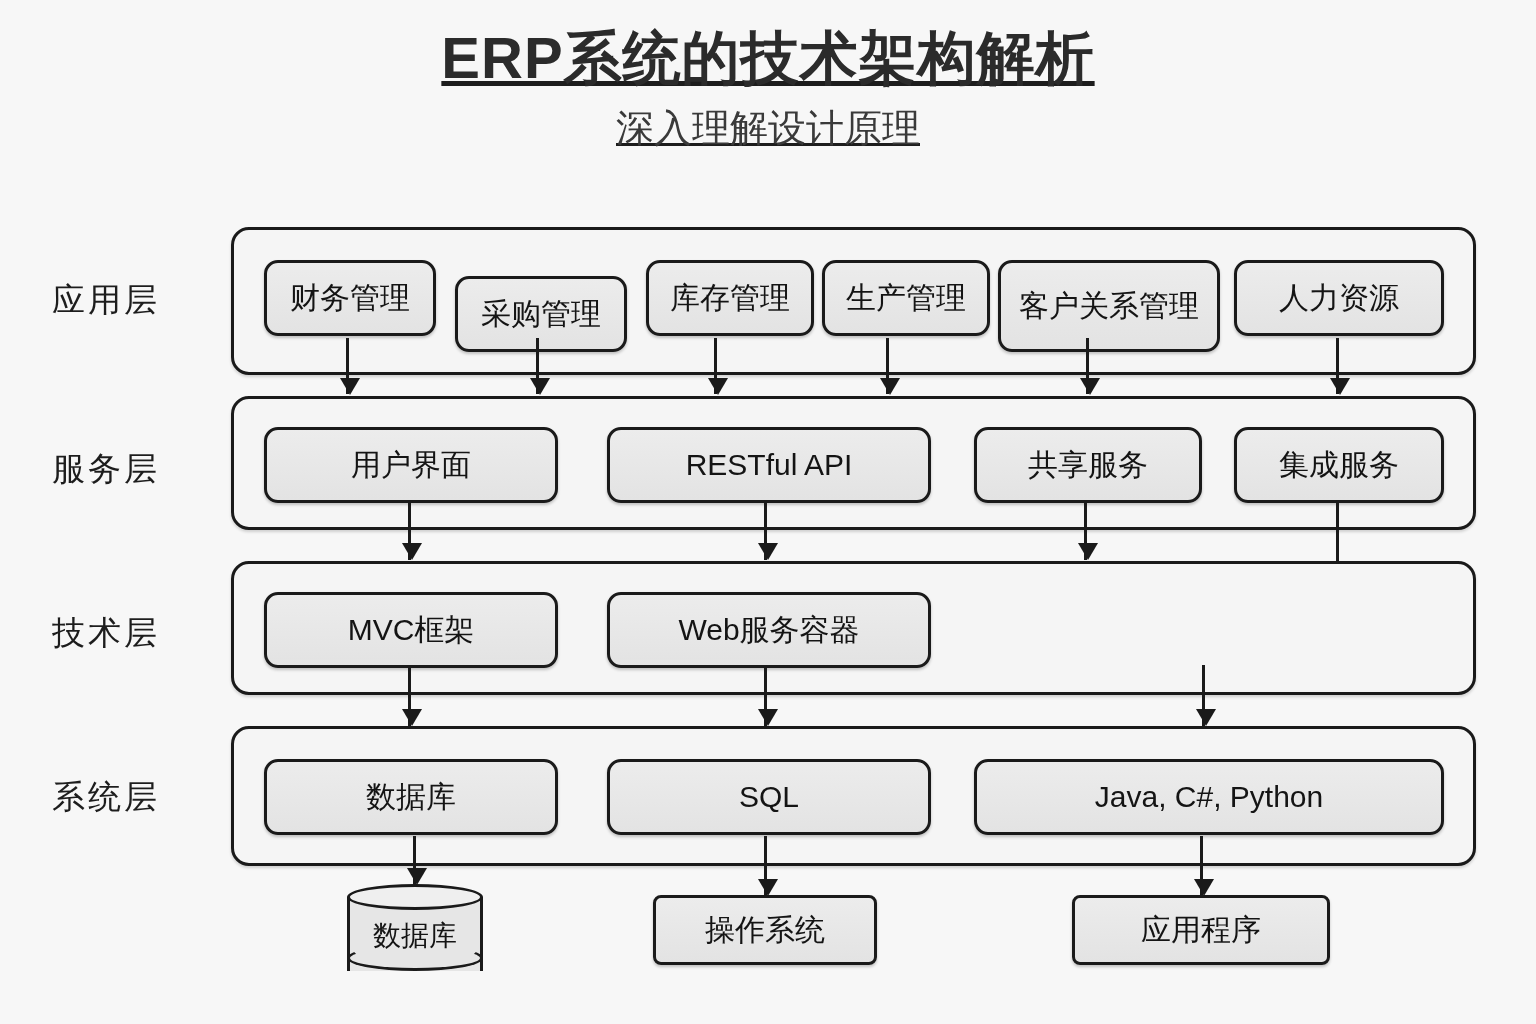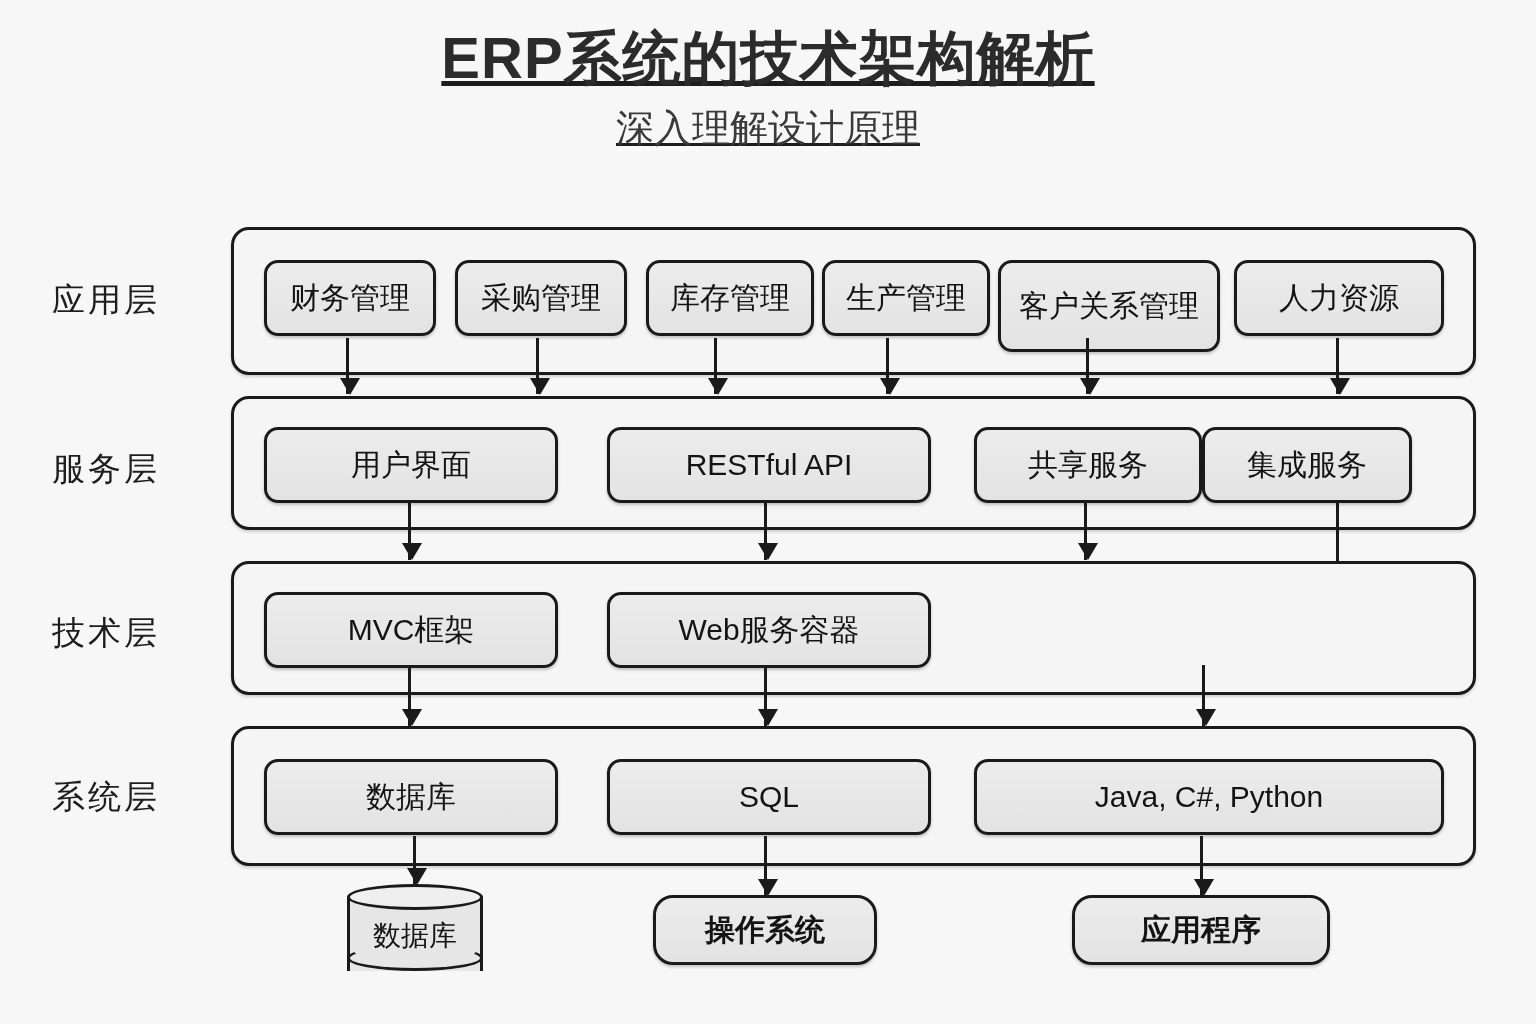--- a/index.html
+++ b/index.html
@@ -82,29 +82,28 @@
     line-height: 1.05;
     white-space: nowrap;
   }
 
   
   .terminal {
     position: absolute;
     box-sizing: border-box;
     background: linear-gradient(180deg, #ececec 0%, #e3e3e3 100%);
     border: 3px solid #1a1a1a;
-    border-radius: 20px;
+    border-radius: 8px;
     box-shadow: 0 2px 3px rgba(0,0,0,0.22);
     display: flex;
     align-items: center;
     justify-content: center;
     font-size: 30px;
     color: #141414;
     white-space: nowrap;
-    font-weight: bold;
   }
 
   
   #cyl-wrap {
     position: absolute;
     left: 347px;
     top: 884px;
     width: 136px;
     height: 100px;
   }
@@ -170,21 +169,21 @@
   <div id="subtitle">深入理解设计原理</div>
 </div>
 
 <div class="layer-label" style="top:278px">应用层</div>
 <div class="layer-label" style="top:447px">服务层</div>
 <div class="layer-label" style="top:611px">技术层</div>
 <div class="layer-label" style="top:775px">系统层</div>
 
 <div class="layer-band" style="top:227px;height:148px">
   <div class="node" style="left:30px;  top:30px; width:172px; height:76px">财务管理</div>
-  <div class="node" style="left:221px; top:30px; width:172px; height:76px">采购管理</div>
+  <div class="node" style="left:221px; top:46px; width:172px; height:76px">采购管理</div>
   <div class="node" style="left:412px; top:30px; width:168px; height:76px">库存管理</div>
   <div class="node" style="left:588px; top:30px; width:168px; height:76px">生产管理</div>
   <div class="node" style="left:764px; top:30px; width:222px; height:92px">客户关系管理</div>
   <div class="node" style="left:1000px;top:30px; width:210px; height:76px">人力资源</div>
 </div>
 
 <div class="conn" style="left:346px;  top:338px; height:56px"></div>
 <div class="arrowhead" style="left:340px; top:378px"></div>
 
 <div class="conn" style="left:536px;  top:338px; height:56px"></div>
@@ -199,21 +198,21 @@
 <div class="conn" style="left:1086px; top:338px; height:56px"></div>
 <div class="arrowhead" style="left:1080px; top:378px"></div>
 
 <div class="conn" style="left:1336px; top:338px; height:56px"></div>
 <div class="arrowhead" style="left:1330px; top:378px"></div>
 
 <div class="layer-band" style="top:396px;height:134px">
   <div class="node" style="left:373px; top:28px; width:324px; height:76px">RESTful API</div>
   <div class="node" style="left:30px;  top:28px; width:294px; height:76px">用户界面</div>
   <div class="node" style="left:740px; top:28px; width:228px; height:76px">共享服务</div>
-  <div class="node" style="left:968px;top:28px; width:210px; height:76px">集成服务</div>
+  <div class="node" style="left:1000px;top:28px; width:210px; height:76px">集成服务</div>
 </div>
 
 <div class="conn" style="left:408px;  top:500px; height:60px"></div>
 <div class="arrowhead" style="left:402px; top:543px"></div>
 
 <div class="conn" style="left:764px;  top:500px; height:60px"></div>
 <div class="arrowhead" style="left:758px; top:543px"></div>
 
 <div class="conn" style="left:1084px; top:500px; height:60px"></div>
 <div class="arrowhead" style="left:1078px; top:543px"></div>

